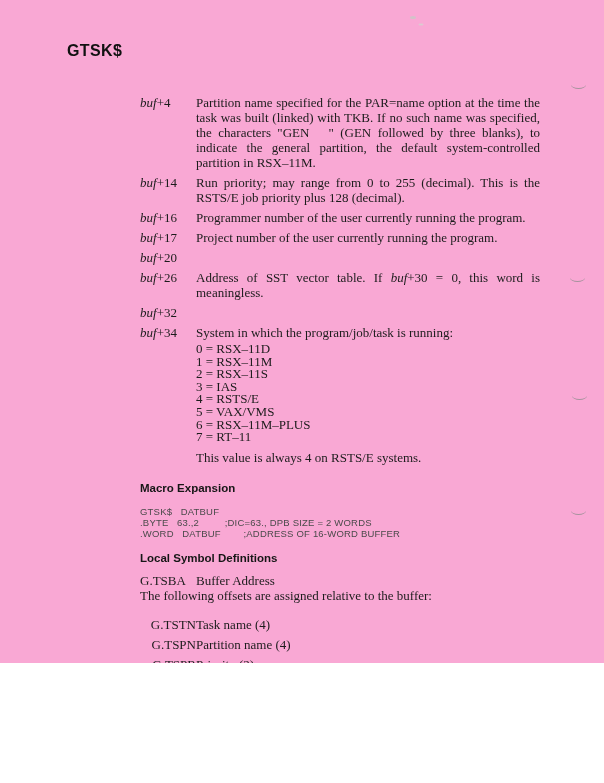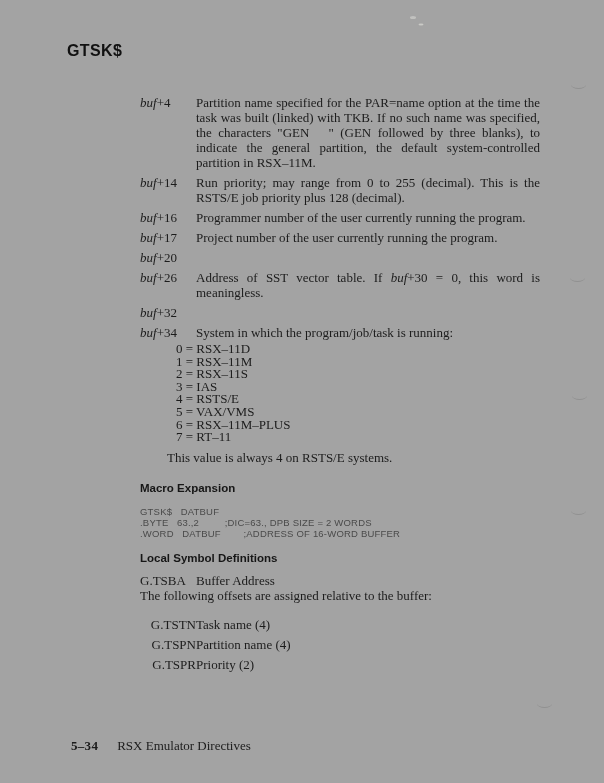--- a/index.html
+++ b/index.html
@@ -3,41 +3,41 @@
 <meta charset="utf-8">
 <style>
   html, body { margin:0; padding:0; }
   body {
     width:604px; height:783px;
     background:#ffffff;
     font-family:"Liberation Serif", serif;
     color:#1c1c1c;
   }
   .page {
-    position:relative; width:604px; height:783px;
-    background:#a3a3a3; overflow:hidden;
+    position:relative; width:604px; height:663px;
+    background:#f9a8d4; overflow:hidden;
   }
   .doc-heading {
     position:absolute; left:67px; top:42px;
     font-family:"Liberation Sans", sans-serif;
     font-weight:bold; font-size:16px; letter-spacing:0.4px;
     color:#111;
   }
   .main {
     position:absolute; left:140px; top:95px; width:400px;
     font-size:13px; line-height:15px;
   }
   .entry { display:flex; margin-bottom:5px; }
   .entry .lbl { width:56px; flex:none; font-style:italic; }
   .entry .lbl .off { font-style:normal; }
   .entry .desc { flex:1; text-align:justify; }
   .entry .desc i { font-style:italic; }
   .entry.tight { margin-bottom:3px; }
-  .syslist { margin-left:36px; line-height:12.6px; margin-bottom:6px; }
-  .sys-note { margin-left:27px; margin-bottom:16px; }
+  .syslist { margin-left:56px; line-height:12.6px; margin-bottom:6px; }
+  .sys-note { margin-left:56px; margin-bottom:16px; }
   .sec-heading {
     font-family:"Liberation Sans", sans-serif;
     font-weight:bold; font-size:11.5px; line-height:14px;
     color:#161616;
   }
   .sec-heading.macro { margin-bottom:11px; }
   .sec-heading.local { margin-bottom:8px; }
   .code-block { margin-bottom:12px; }
   .code-line {
     font-family:Liberation Sans, sans-serif;

